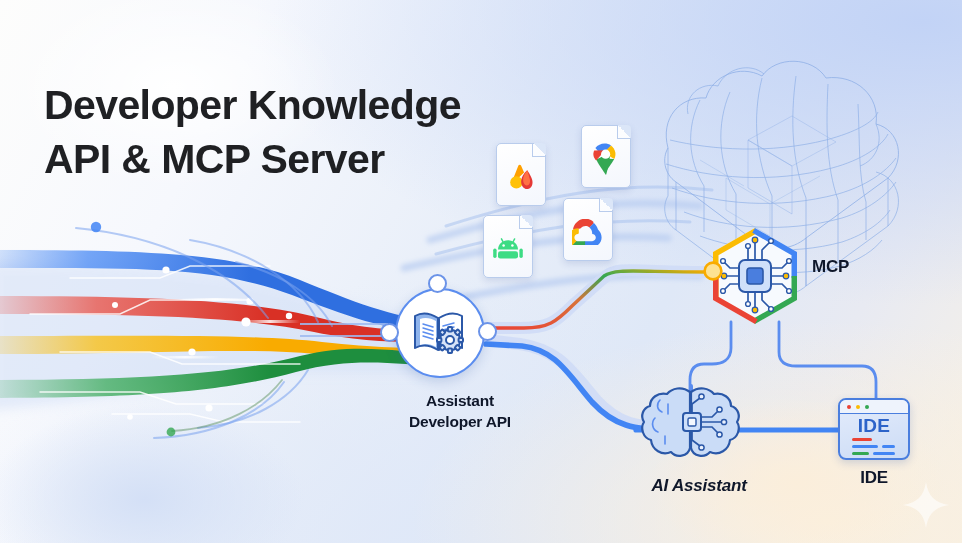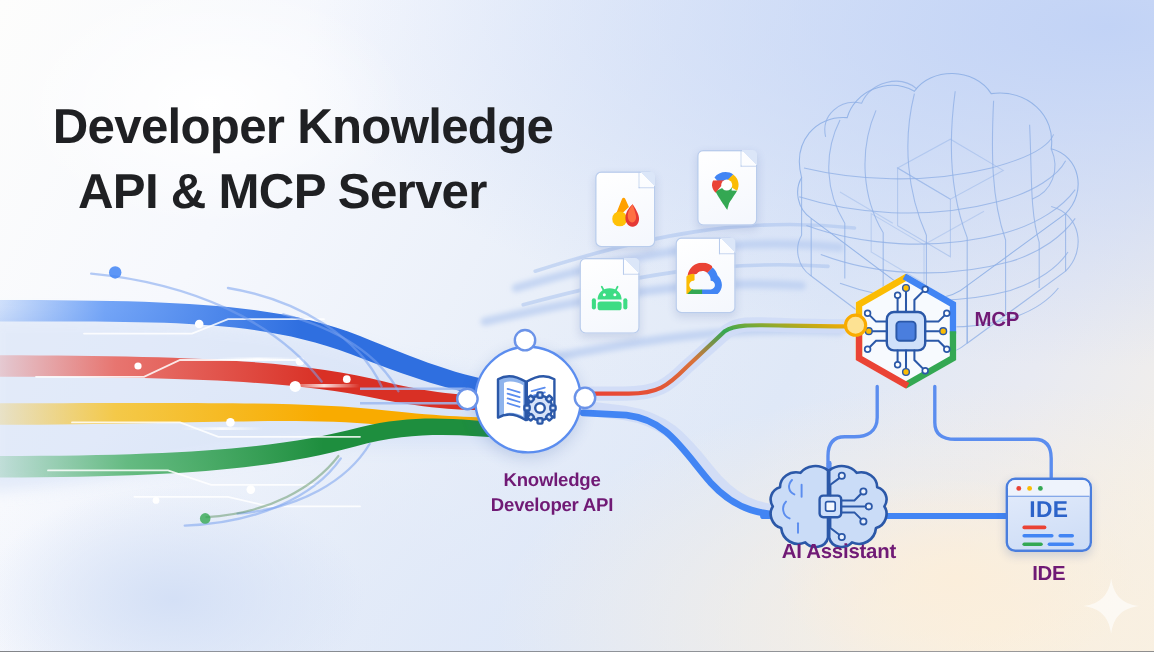--- a/index.html
+++ b/index.html
@@ -22,29 +22,29 @@
     background:radial-gradient(closest-side,#d4e0f6 0%,rgba(212,224,246,0) 72%);}
   .bg-warm{position:absolute;right:-4%;bottom:-10%;width:42%;height:42%;
     background:radial-gradient(closest-side,#fbeedb 0%,rgba(251,238,219,0) 74%);}
   svg.layer{position:absolute;left:0;top:0;width:962px;height:543px;}
 
   .title{
     position:absolute;left:44px;top:78px;width:520px;
     font-size:41px;line-height:54px;font-weight:700;
     color:#1f2023;letter-spacing:-0.6px;
   }
-  .title .l2{display:block;margin-left:21px;}
+  .title .l2{display:block;}
 
   .node-label{
-    position:absolute;text-align:center;color:#701a75;
+    position:absolute;text-align:center;color:#0f172a;
     font-weight:700;letter-spacing:-0.2px;
   }
   #lbl-dk{left:340px;top:390px;width:240px;font-size:15.5px;line-height:21px;}
   #lbl-mcp{left:812px;top:254px;width:130px;font-size:17px;line-height:26px;text-align:left;}
-  #lbl-ai{left:608px;top:450px;width:182px;font-size:17px;}
+  #lbl-ai{left:608px;top:476px;width:182px;font-size:17px;font-style:italic;}
   #lbl-ide{left:812px;top:468px;width:124px;font-size:17px;}
 
   .doccard{
     position:absolute;width:48px;height:61px;border-radius:5px;
     background:linear-gradient(160deg,#ffffff 0%,#f4f7fd 100%);
     border:1.4px solid #b9ccec;
     box-shadow:0 3px 7px rgba(60,90,160,0.16);
   }
   .doccard .fold{
     position:absolute;right:-1px;top:-1px;width:13px;height:13px;
@@ -365,21 +365,21 @@
         </g>
         <circle r="4.0" fill="#ffffff" stroke="#2b58a8" stroke-width="2"></circle>
       </g>
     </svg>
   </div>
   <div class="conn-dot" id="dot-left"></div>
   <div class="conn-dot" id="dot-right"></div>
   <div class="conn-dot" id="dot-top"></div>
 
   <div class="node-label" id="lbl-dk">
-    <div>Knowledge</div>
+    <div>Assistant</div>
     <div>Developer API</div>
   </div>
 
   <svg class="layer" viewBox="0 0 962 543">
     <defs>
       <clipPath id="hexclip">
         <path d="M755,228 L797,252 L797,300 L755,324 L713,300 L713,252 Z"></path>
       </clipPath>
     </defs>
     <path d="M755,228 L797,252 L797,300 L755,324 L713,300 L713,252 Z" fill="#f7fafe"></path>

